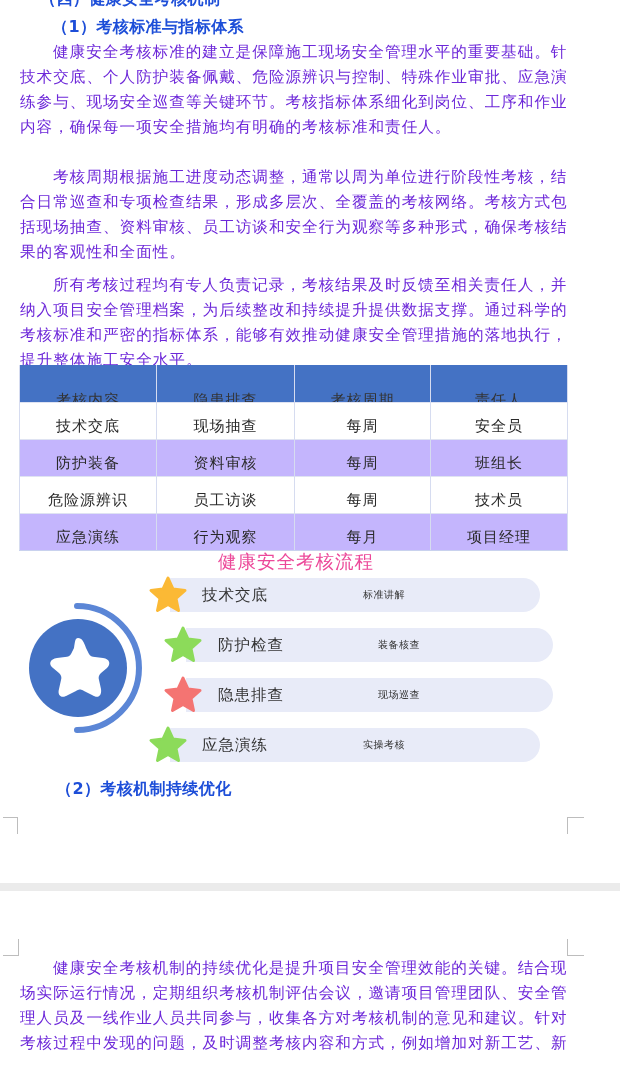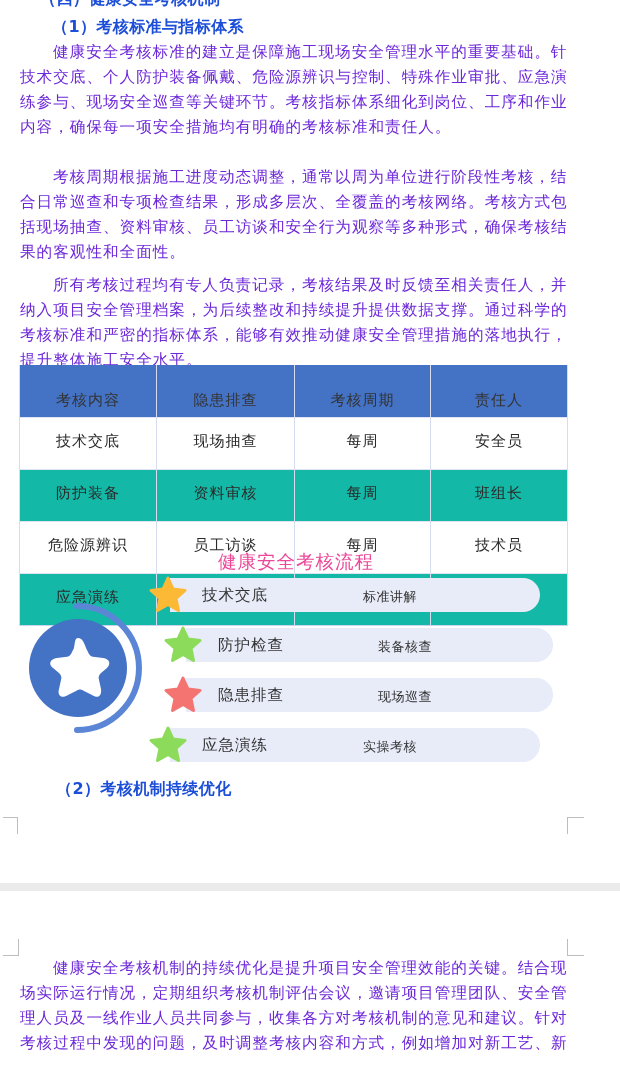--- a/index.html
+++ b/index.html
@@ -21,43 +21,43 @@
   .line.first { padding-left: 33px; }
 
   
   .tbl {
     position: absolute; left: 19px; top: 365px; width: 548px;
     border-collapse: collapse; table-layout: fixed;
     font-size: 15px; color: #2a2a2a;
   }
   .tbl th, .tbl td {
     border-left: 1px solid #d6dcf0; border-right: 1px solid #d6dcf0;
-    text-align: center; vertical-align: bottom; padding: 0 0 17px 0;
+    text-align: center; vertical-align: bottom; padding: 0 0 2px 0;
     overflow: hidden; white-space: nowrap; font-weight: normal; letter-spacing: 1px;
   }
   .tbl th { background: #4472c4; height: 35px; line-height: 14px; color: #333; vertical-align: bottom; }
   .tbl th span { display: inline-block; transform: translateY(7px); }
   .tbl td { height: 34px; line-height: 22px; border-top: 1px solid #dfe3f2; }
-  .tbl tr.alt td { background: #14b8a6; }
+  .tbl tr.alt td { background: #c4b5fd; }
   .tbl tr:last-child td { border-bottom: 1px solid #c9d2ee; }
 
   
   .flow-title {
     position: absolute; left: 218px; top: 549px; font-size: 18.5px; color: #ec4899;
     font-family: "DejaVu Serif", "Liberation Serif", serif; letter-spacing: 1px; white-space: nowrap;
   }
   .pill {
     position: absolute; height: 34px; background: #e8ebf8; border-radius: 0 17px 17px 0;
   }
   .pill .lbl {
     position: absolute; top: 7px; font-size: 15.5px; color: #333; white-space: nowrap;
     font-family: "DejaVu Serif", "Liberation Serif", serif; letter-spacing: 1px;
   }
   .pill .sub {
-    position: absolute; top: 10px; font-size: 13px; color: #333; white-space: nowrap;
+    position: absolute; top: 10px; font-size: 10px; color: #333; white-space: nowrap;
     font-family: "DejaVu Serif", "Liberation Serif", serif; letter-spacing: 0.5px;
   }
   .star { position: absolute; width: 40px; height: 40px; }
   .big-icon { position: absolute; left: 20px; top: 598px; width: 130px; height: 140px; }
 
   
   .page-gap { position: absolute; left: 0; top: 883px; width: 620px; height: 8px; background: #ebebeb; }
   .corner { position: absolute; border-color: #bdbdbd; border-style: solid; border-width: 0; }
 </style>
 </head>

